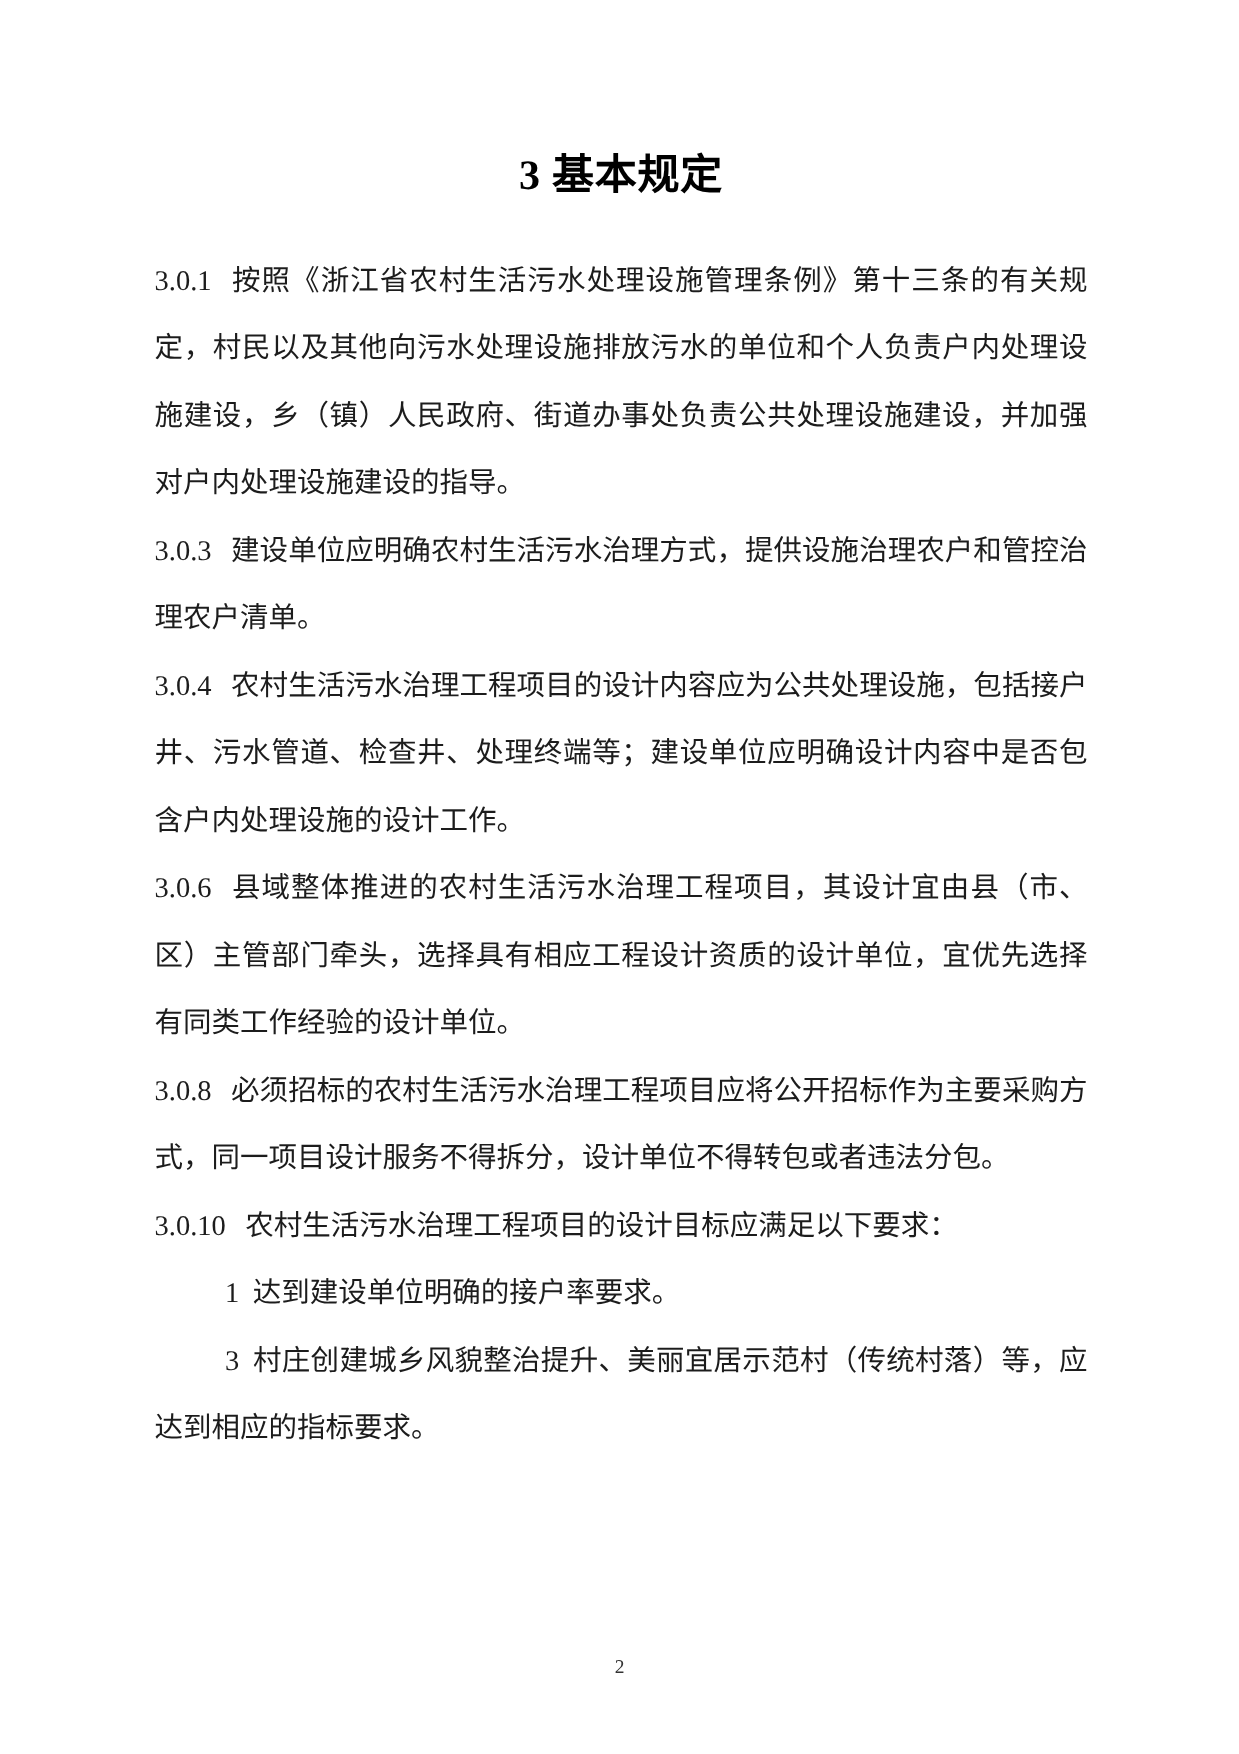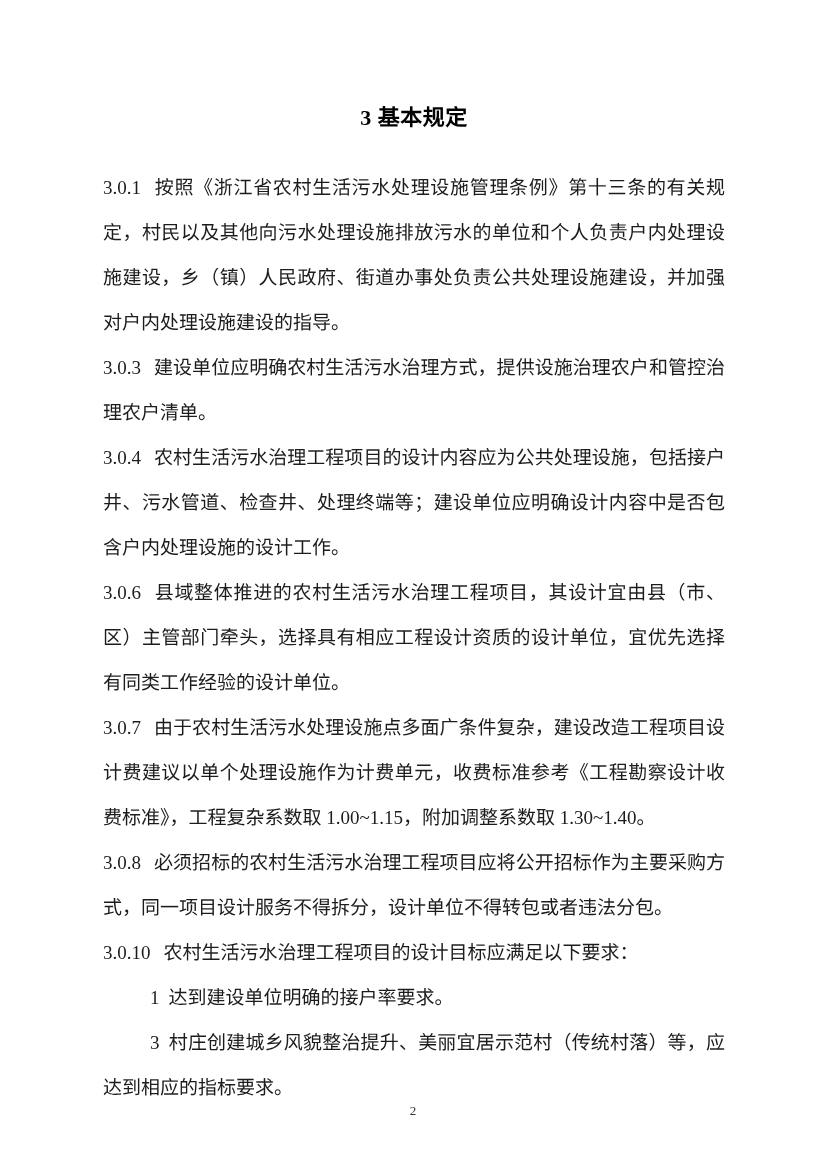--- a/index.html
+++ b/index.html
@@ -15,21 +15,21 @@
     margin: 0 auto;
     background: #ffffff;
     font-family: "Liberation Serif", "DejaVu Serif", serif;
     color: #1c1c1c;
     padding: 103px 101px 0 103px;
     overflow: hidden;
   }
   .chapter-title {
     margin: 0 0 33px 0;
     text-align: center;
-    font-size: 22px;
+    font-size: 28px;
     line-height: 29px;
     font-weight: bold;
     color: #000000;
     letter-spacing: 0.5px;
   }
   .doc-body p {
     margin: 0;
     font-size: 19px;
     line-height: 45px;
     text-align: justify;
@@ -68,21 +68,20 @@
     <p class="clause"><span class="num">3.0.1</span><span>按照《浙江省农村生活污水处理设施管理条例》第十三条的有关规定，村民以及其他向污水处理设施排放污水的单位和个人负责户内处理设施建设，乡（镇）人民政府、街道办事处负责公共处理设施建设，并加强对户内处理设施建设的指导。</span></p>
 
 
     <p class="clause"><span class="num">3.0.3</span><span>建设单位应明确农村生活污水治理方式，提供设施治理农户和管控治理农户清单。</span></p>
 
     <p class="clause"><span class="num">3.0.4</span><span>农村生活污水治理工程项目的设计内容应为公共处理设施，包括接户井、污水管道、检查井、处理终端等；建设单位应明确设计内容中是否包含户内处理设施的设计工作。</span></p>
 
 
     <p class="clause"><span class="num">3.0.6</span><span>县域整体推进的农村生活污水治理工程项目，其设计宜由县（市、区）主管部门牵头，选择具有相应工程设计资质的设计单位，宜优先选择有同类工作经验的设计单位。</span></p>
 
-    <p class="clause"><span class="num">3.0.7</span><span>由于农村生活污水处理设施点多面广条件复杂，建设改造工程项目设计费建议以单个处理设施作为计费单元，收费标准参考《工程勘察设计收费标准》，工程复杂系数取 1.00~1.15，附加调整系数取 1.30~1.40。</span></p>
 
     <p class="clause"><span class="num">3.0.8</span><span>必须招标的农村生活污水治理工程项目应将公开招标作为主要采购方式，同一项目设计服务不得拆分，设计单位不得转包或者违法分包。</span></p>
 
 
     <p class="clause"><span class="num">3.0.10</span><span>农村生活污水治理工程项目的设计目标应满足以下要求：</span></p>
 
     <p class="subclause"><span class="num">1</span><span>达到建设单位明确的接户率要求。</span></p>
 
 
     <p class="subclause"><span class="num">3</span><span>村庄创建城乡风貌整治提升、美丽宜居示范村（传统村落）等，应达到相应的指标要求。</span></p>

